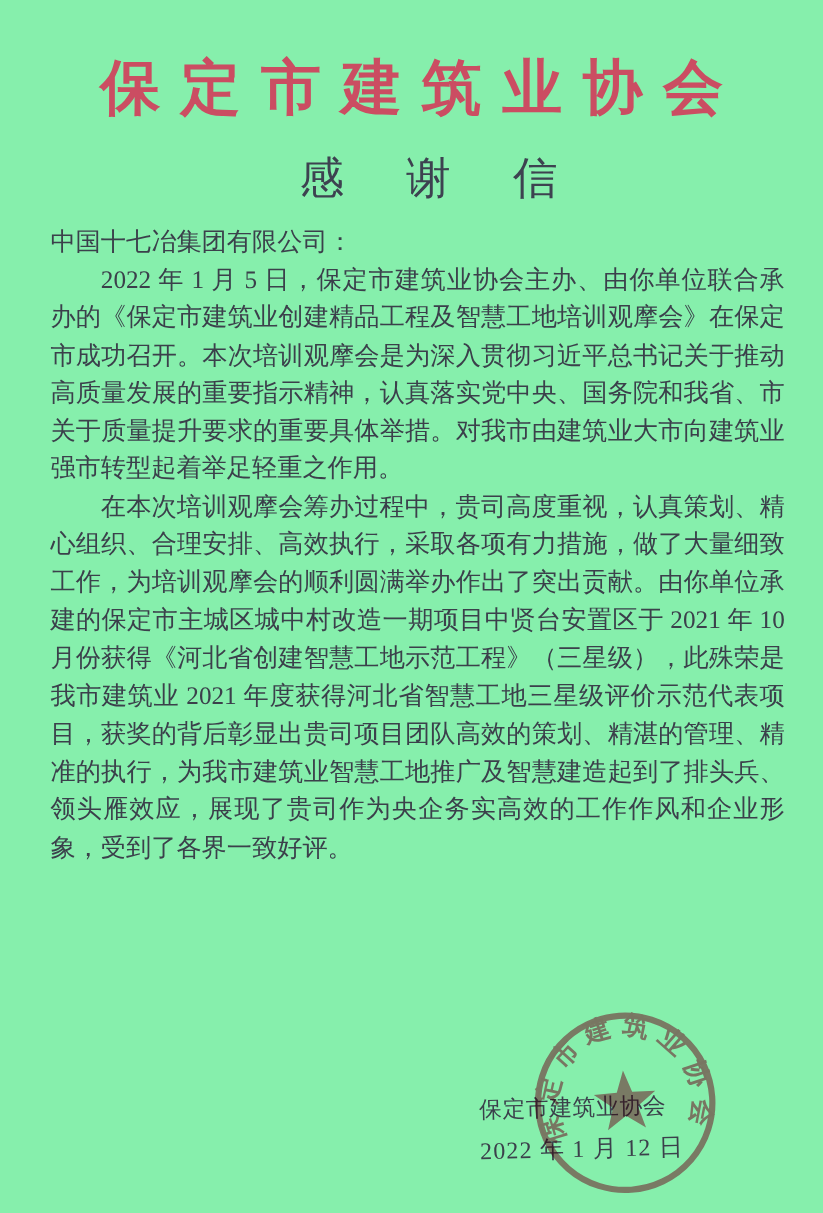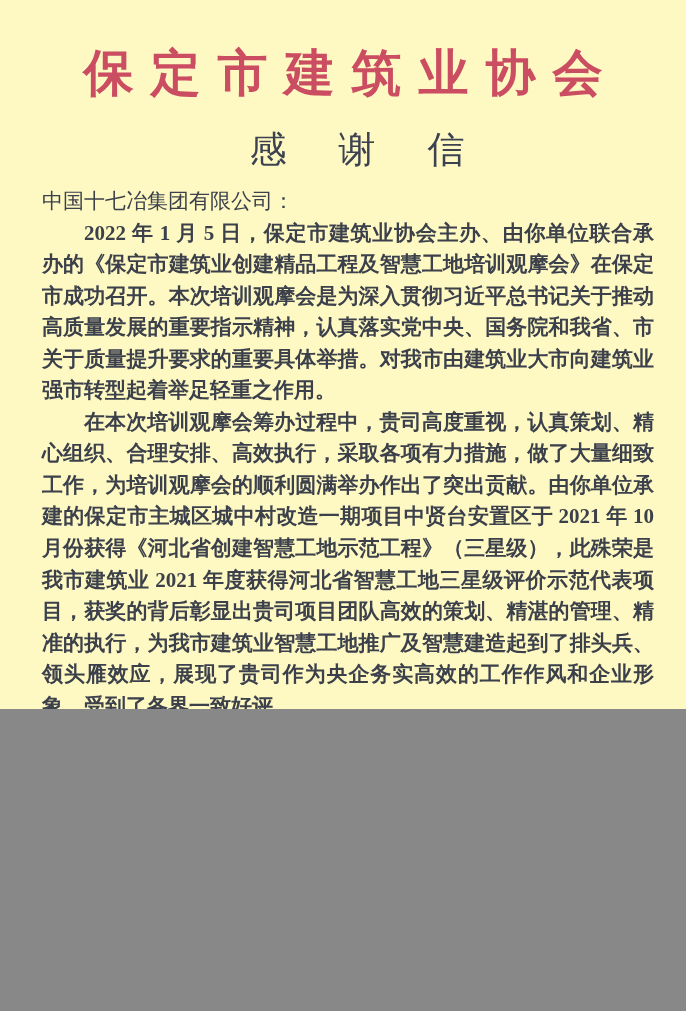--- a/index.html
+++ b/index.html
@@ -1,21 +1,21 @@
 <!DOCTYPE html>
 <html><head>
 <meta charset="utf-8">
 <style>
   html, body { margin: 0; padding: 0; background: #888; }
   .page {
     position: relative;
     width: 686px;
-    height: 709px;
+    height: 1011px;
     margin: 0 auto;
-    background: #fef9c3;
+    background: #86efac;
     overflow: hidden;
     font-family: "Liberation Serif", serif;
   }
   .title {
     position: absolute;
     top: 42px;
     left: 0;
     width: 100%;
     margin: 0;
     text-align: center;
@@ -49,21 +49,21 @@
     top: 186px;
     left: 42px;
     right: 32px;
     color: #3b404b;
     font-size: 21px;
     line-height: 31.55px;
     text-align: justify;
     text-justify: inter-ideograph;
   }
   .letter-body p { margin: 0; }
-  .letter-body p.para { text-indent: 2em; font-weight: bold; }
+  .letter-body p.para { text-indent: 2em; }
   .sign-block {
     position: absolute;
     left: 399px;
     top: 914px;
     width: 230px;
     color: #3b404b;
     transform: rotate(-1.3deg);
     transform-origin: left top;
   }
   .sign-org {

